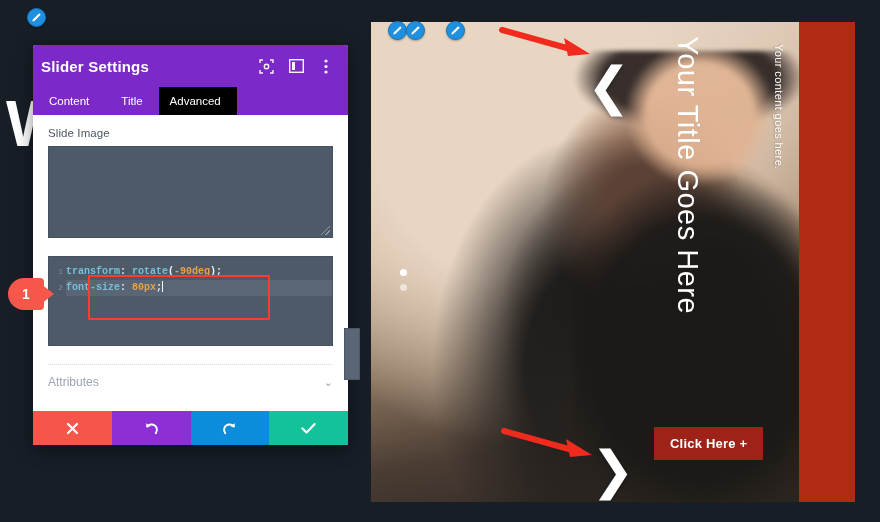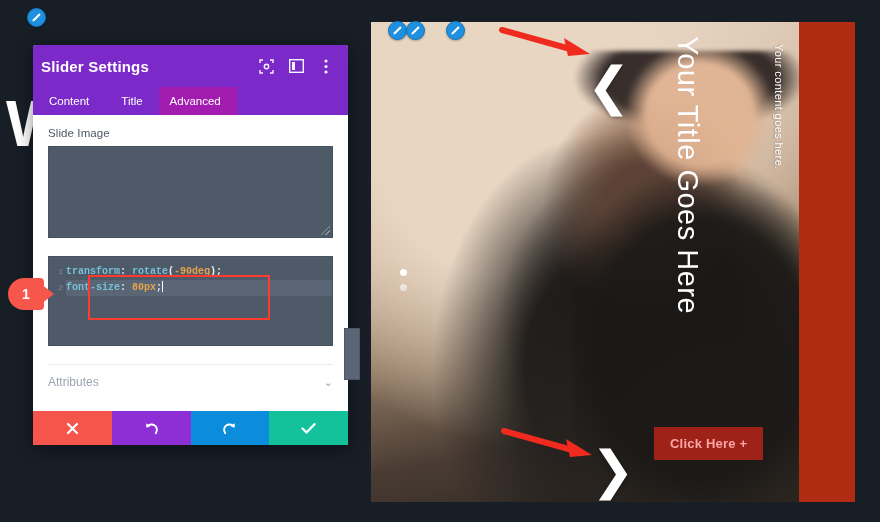--- a/index.html
+++ b/index.html
@@ -52,21 +52,21 @@
   .modal-tabs {
     background: #7b29c9; height: 28px;
     display: flex; flex: 0 0 auto;
   }
   .tab {
     padding: 0 16px; height: 28px;
     display: flex; align-items: center; justify-content: center;
     color: #ffffff; font-size: 11.5px; font-weight: 400;
     cursor: pointer; white-space: nowrap;
   }
-  .tab.active { background: #a21caf; padding-left: 11px; }
+  .tab.active { background: #000000; padding-left: 11px; }
 
   .modal-body {
     background: #fff; flex: 1 1 auto;
     padding: 12px 15px 0 15px;
     position: relative; overflow: hidden;
   }
   .field-label {
     font-size: 11.5px; color: #4c5866; font-weight: 400;
     margin-bottom: 7px; letter-spacing: .1px;
   }
@@ -218,21 +218,21 @@
   }
   .dot {
     width: 7px; height: 7px; border-radius: 50%;
     background: rgba(255,255,255,.55); cursor: pointer;
   }
   .dot.active { background: #ffffff; }
 
   .click-here {
     position: absolute; left: 283px; top: 405px;
     background: #9e2218;
-    color: #fca5a5; font-size: 13px; font-weight: 700;
+    color: #ffffff; font-size: 13px; font-weight: 700;
     padding: 9px 16px; letter-spacing: .2px;
     cursor: pointer; white-space: nowrap;
   }
 
   
   .title-bar {
     position: absolute; right: 0; top: 0;
     width: 56px; height: 100%;
     background: #b02b11;
   }

